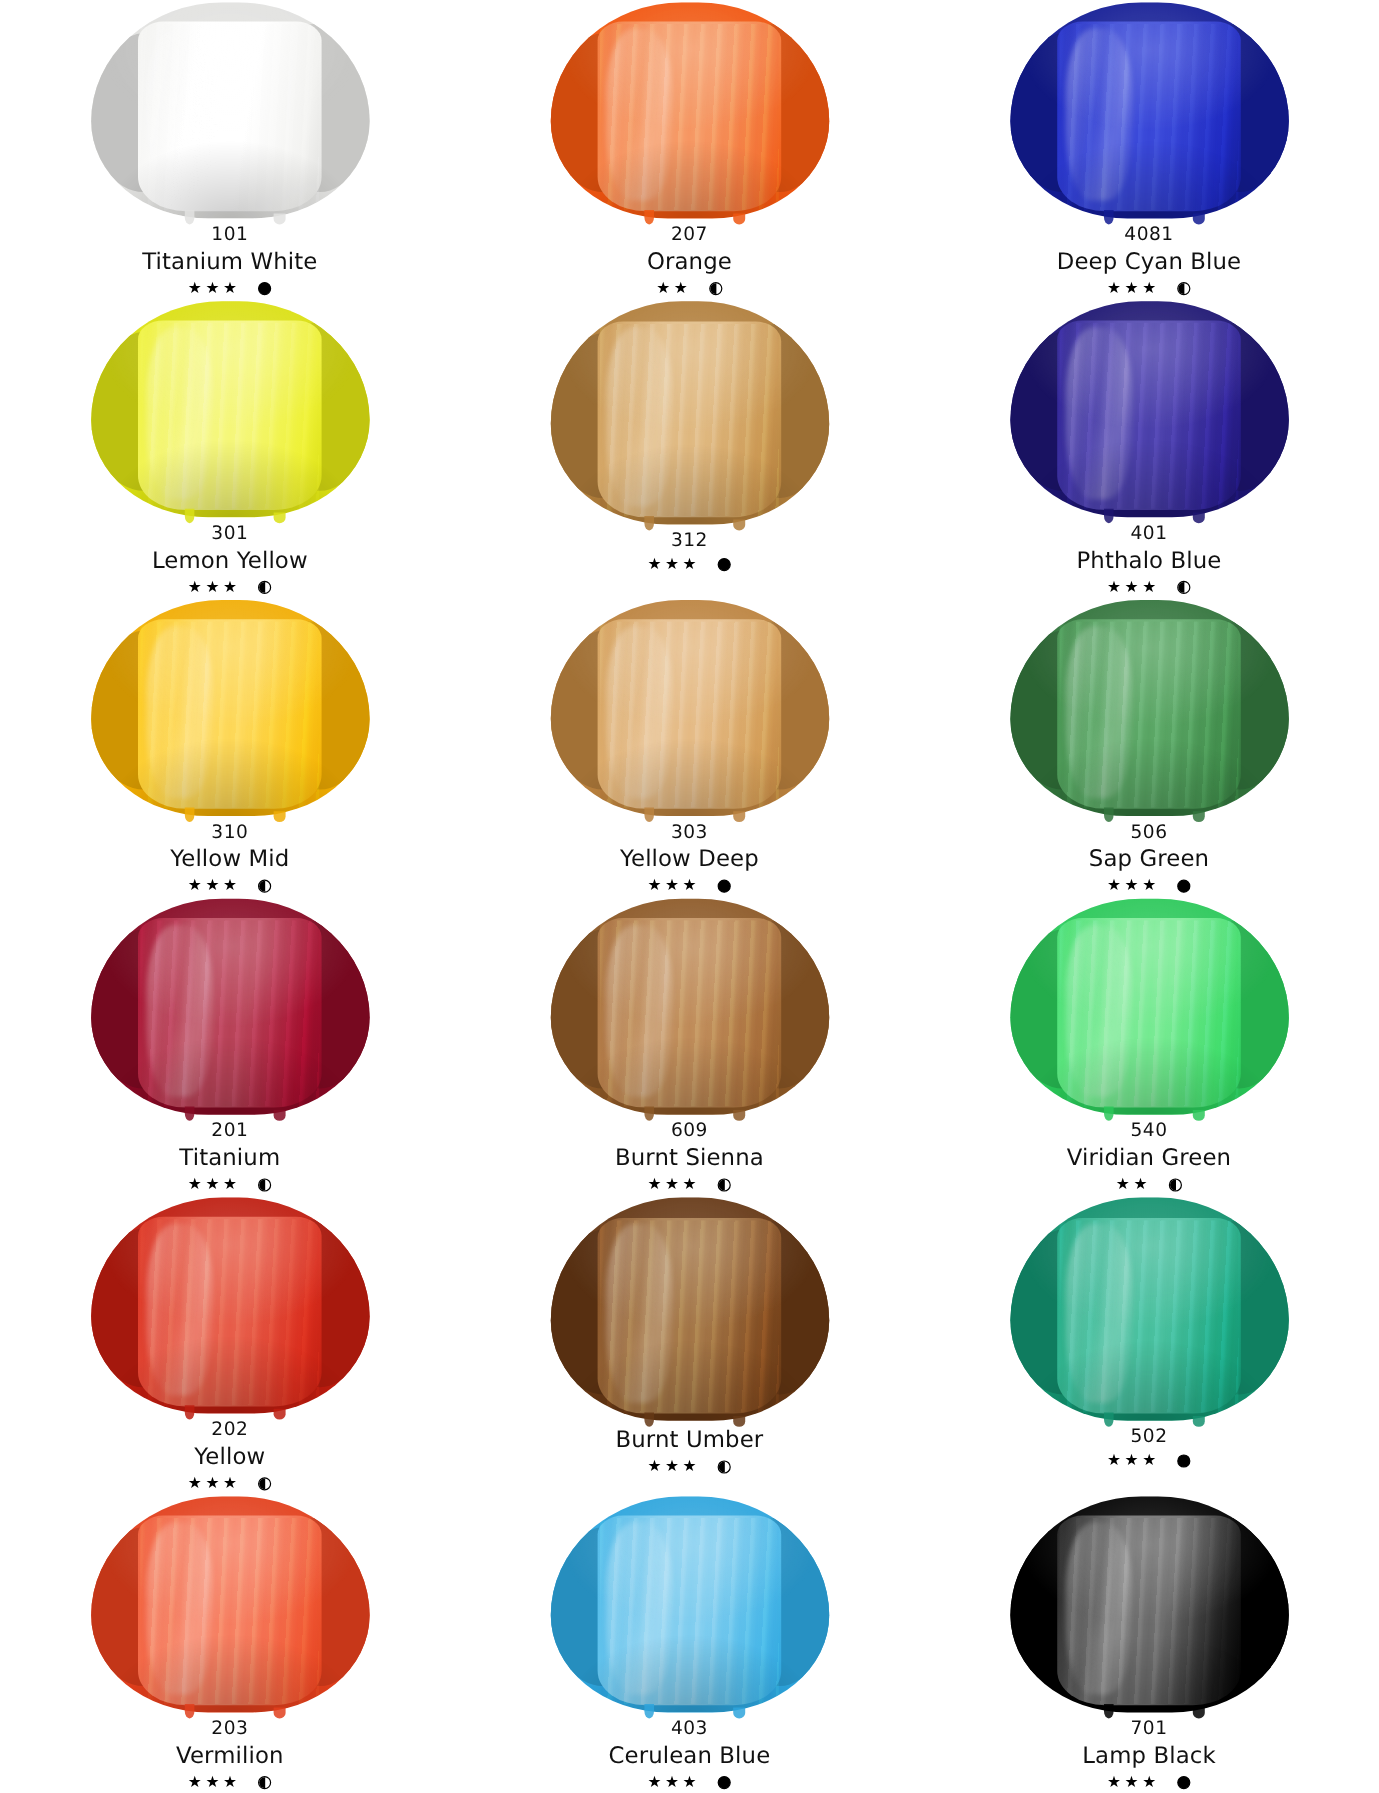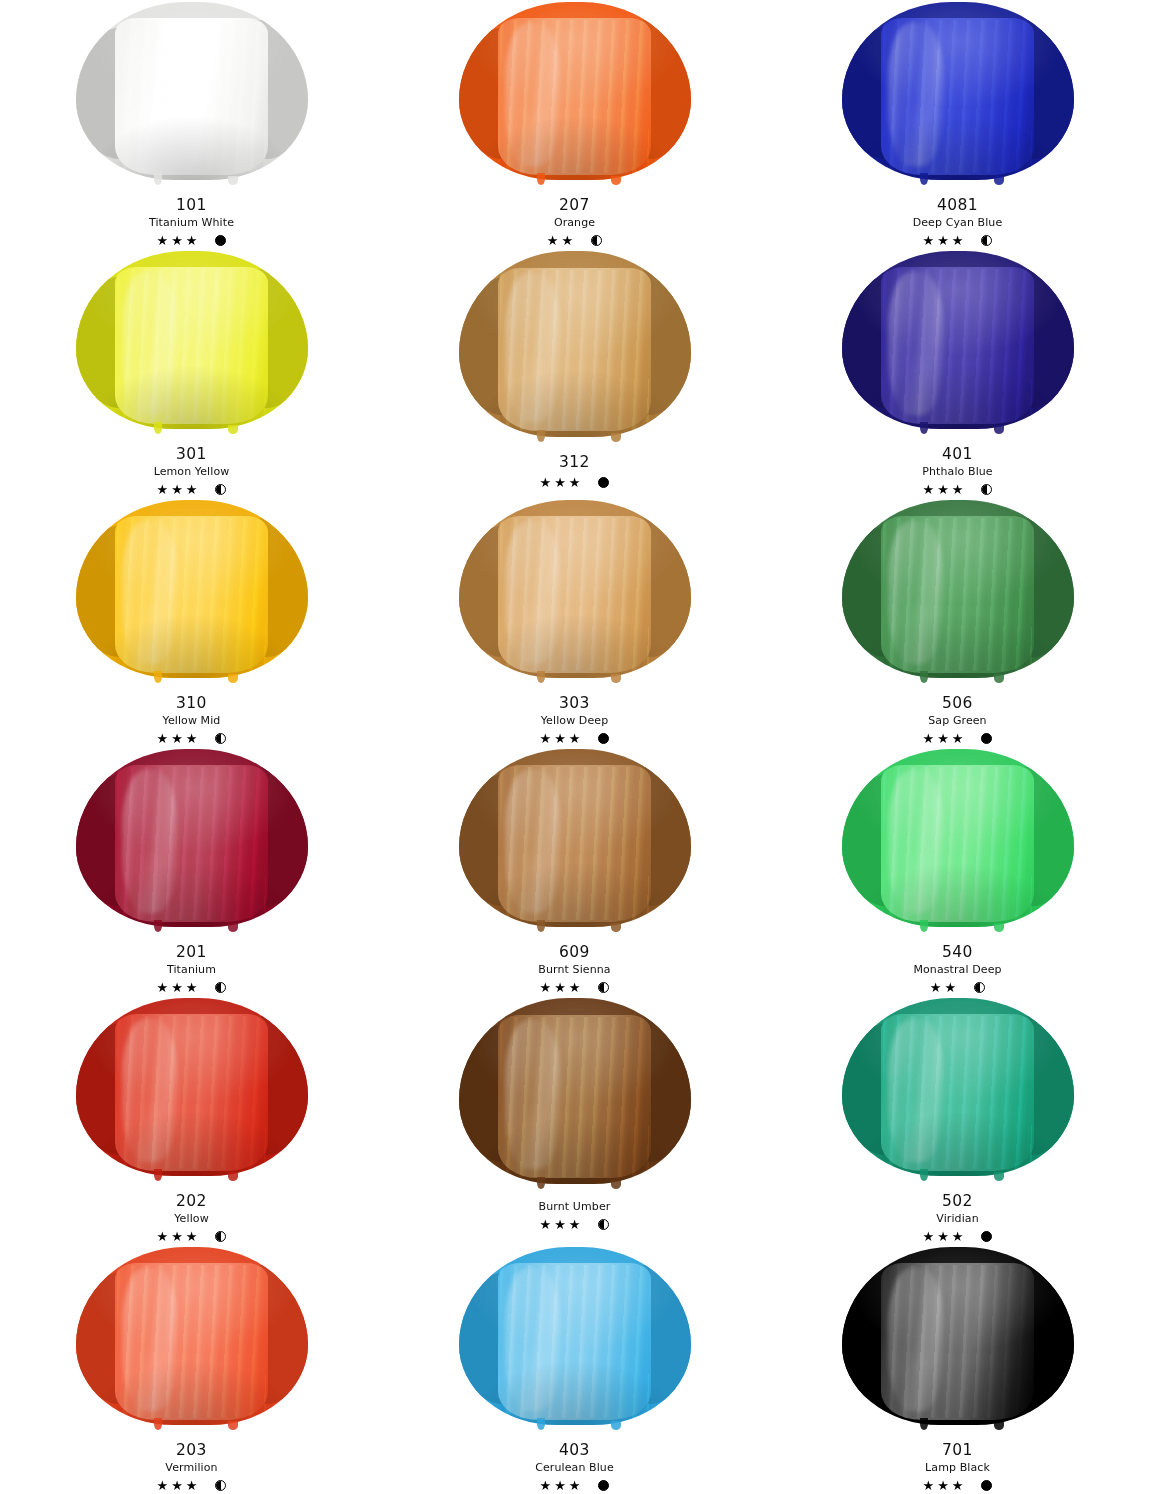--- a/index.html
+++ b/index.html
@@ -133,30 +133,30 @@
   }
   .blob-foot.right {
     left: auto; right: 30%;
     width: 10px; height: 9px;
   }
 
   
   .caption {
     width: 100%;
     text-align: center;
-    margin-top: 16px;
+    margin-top: 4px;
     line-height: 1.28;
     color: #111111;
   }
   .code {
     font-size: 15.5px;
     letter-spacing: .4px;
   }
   .pname {
-    font-size: 11px;
+    font-size: 19px;
     letter-spacing: .1px;
     white-space: nowrap;
   }
   .marks {
     margin-top: 1px;
     display: flex;
     align-items: center;
     justify-content: center;
     gap: 4px;
     height: 18px;
@@ -460,21 +460,21 @@
           <div class="blob-core" style="background: linear-gradient(100deg, rgb(69, 221, 112) 0%, rgb(123, 234, 150) 30%, rgb(123, 234, 150) 58%, rgb(69, 221, 112) 86%, rgb(44, 199, 90) 100%);"></div>
           <div class="blob-gloss"></div>
           <div class="blob-streaks"></div>
           <div class="blob-rim"></div>
         </div>
         <div class="blob-foot" style="background: rgb(44, 199, 90);"></div>
         <div class="blob-foot right" style="background: rgb(44, 199, 90);"></div>
       </div>
       <div class="caption">
         <div class="code">540</div>
-        <div class="pname">Monastral Deep</div>
+        <div class="pname">Viridian Green</div>
         <div class="marks">
           <div class="stars">
             <span class="star">★</span>
             <span class="star">★</span>
           </div>
           <div class="opacity-mark semi"></div>
         </div>
       </div>
     </div>
     <div class="swatch-cell">
@@ -530,21 +530,20 @@
           <div class="blob-core" style="background: linear-gradient(100deg, rgb(32, 168, 131) 0%, rgb(76, 192, 160) 30%, rgb(76, 192, 160) 58%, rgb(32, 168, 131) 86%, rgb(20, 144, 110) 100%);"></div>
           <div class="blob-gloss"></div>
           <div class="blob-streaks"></div>
           <div class="blob-rim"></div>
         </div>
         <div class="blob-foot" style="background: rgb(20, 144, 110);"></div>
         <div class="blob-foot right" style="background: rgb(20, 144, 110);"></div>
       </div>
       <div class="caption">
         <div class="code">502</div>
-        <div class="pname">Viridian</div>
         <div class="marks">
           <div class="stars">
             <span class="star">★</span>
             <span class="star">★</span>
             <span class="star">★</span>
           </div>
           <div class="opacity-mark opaque"></div>
         </div>
       </div>
     </div>

